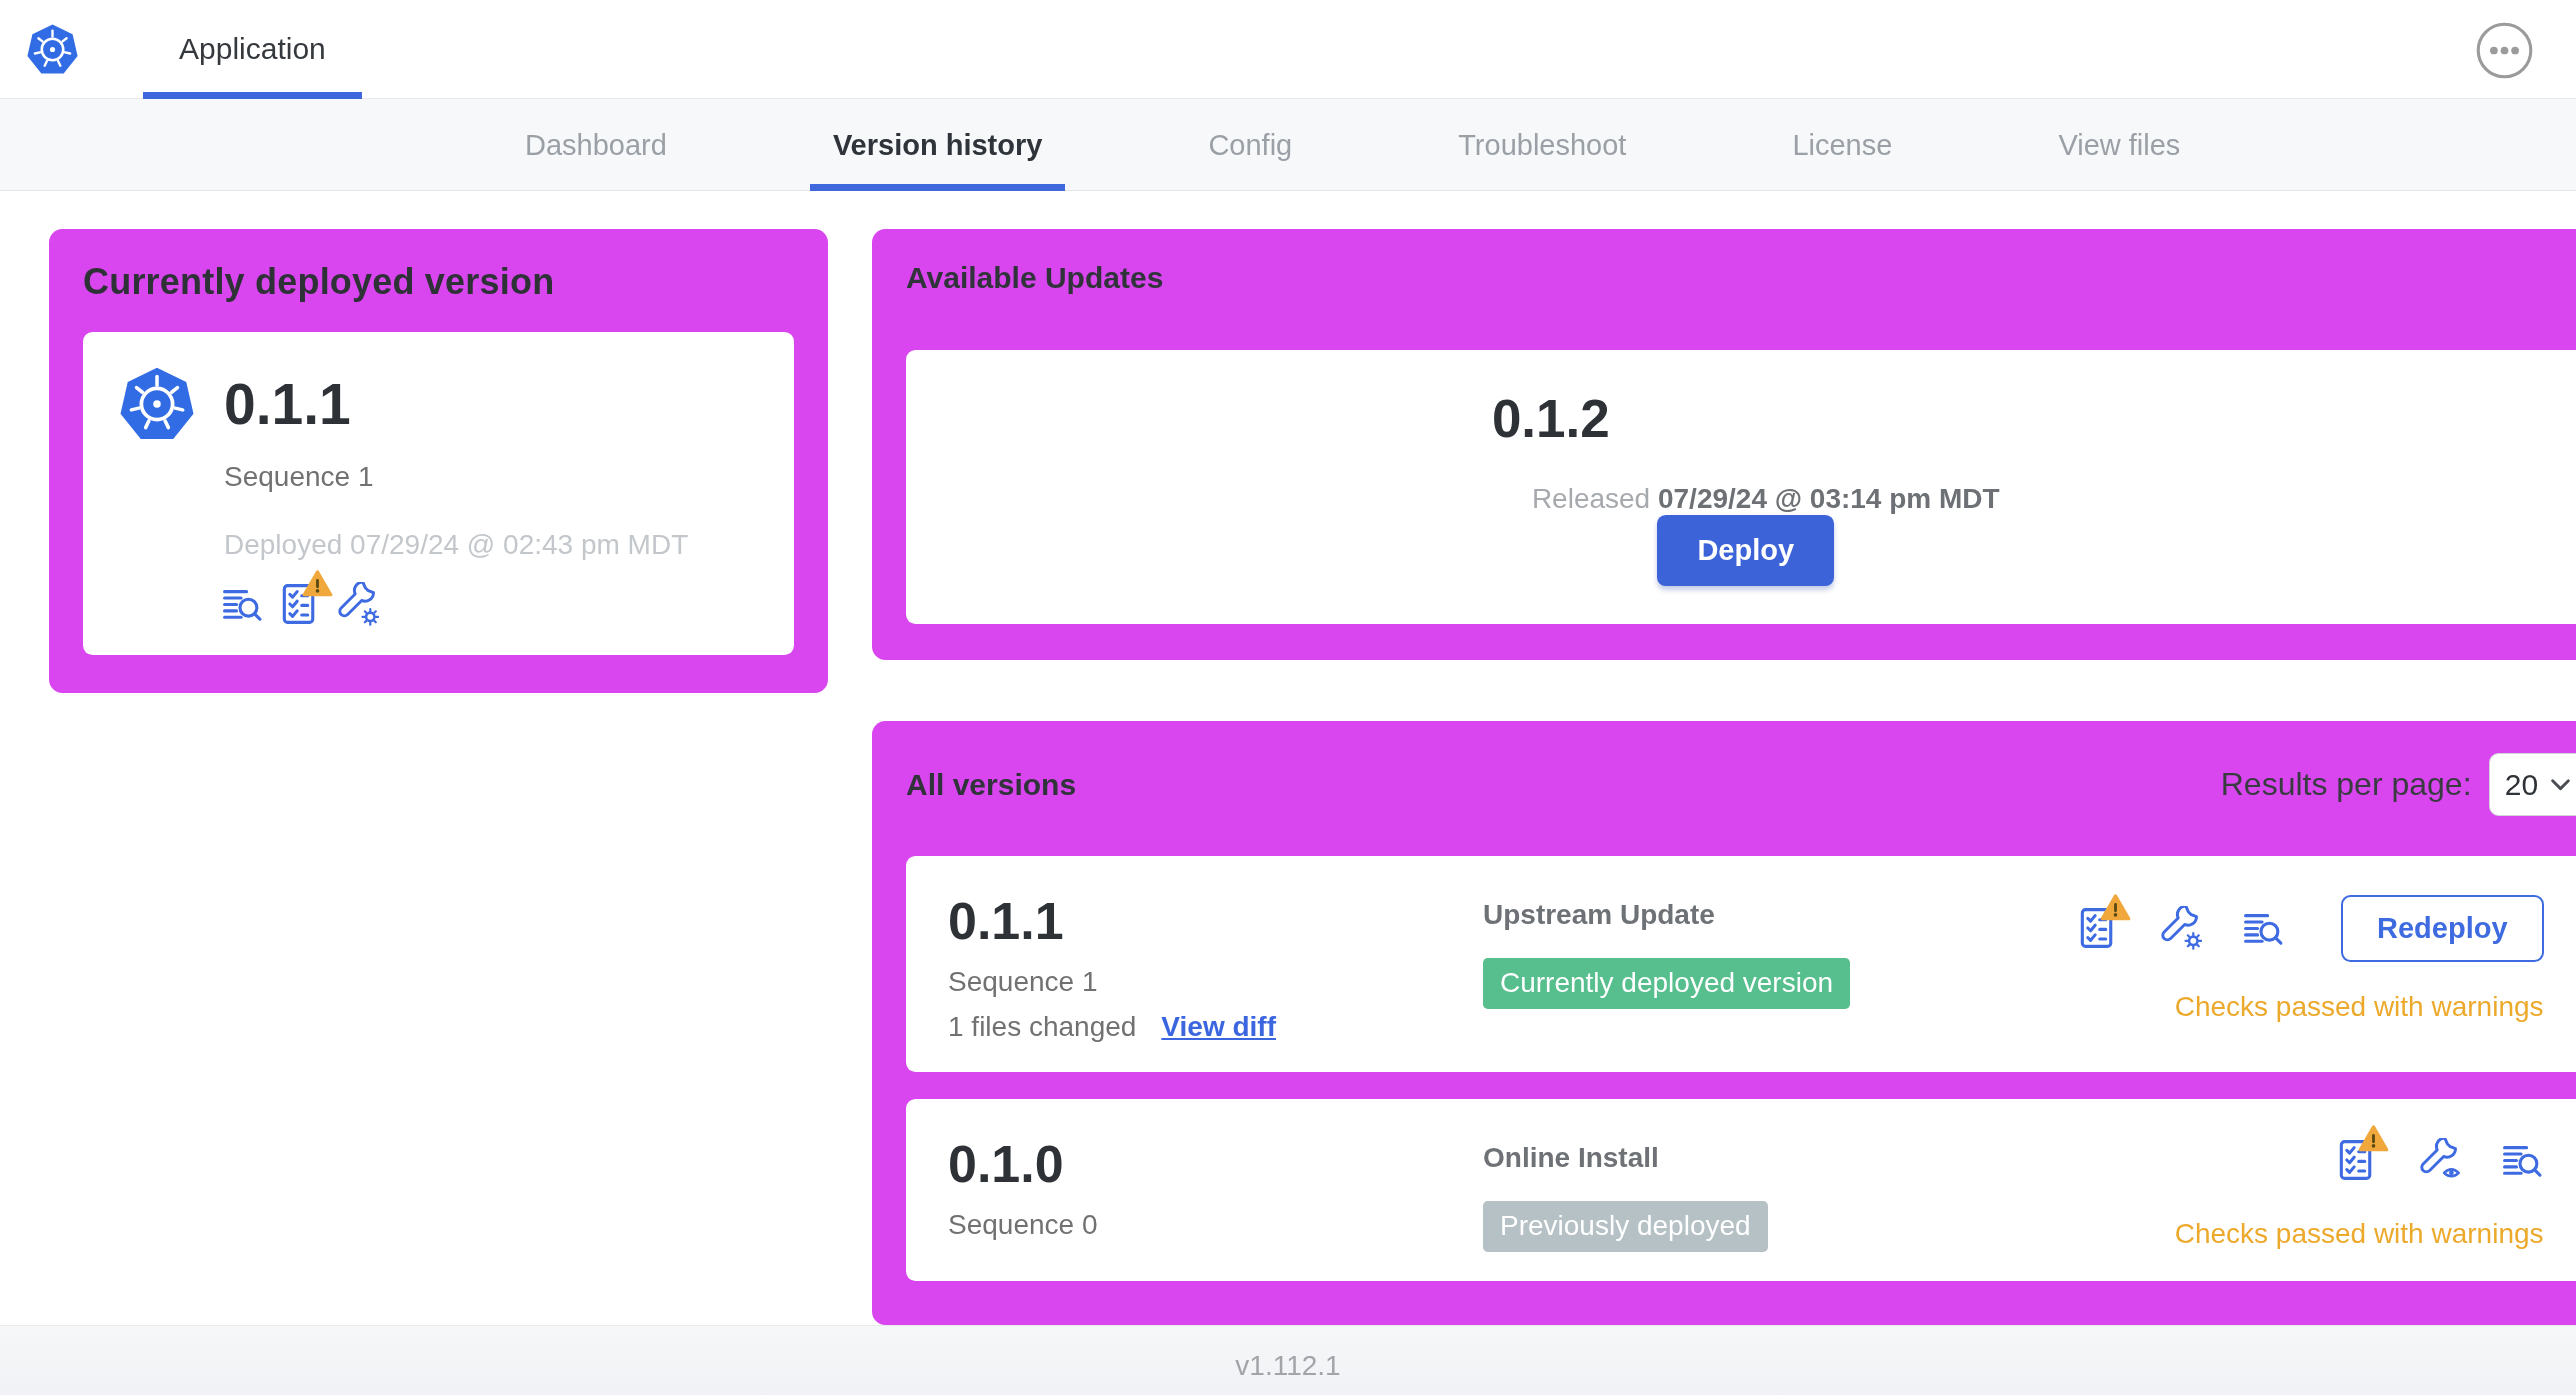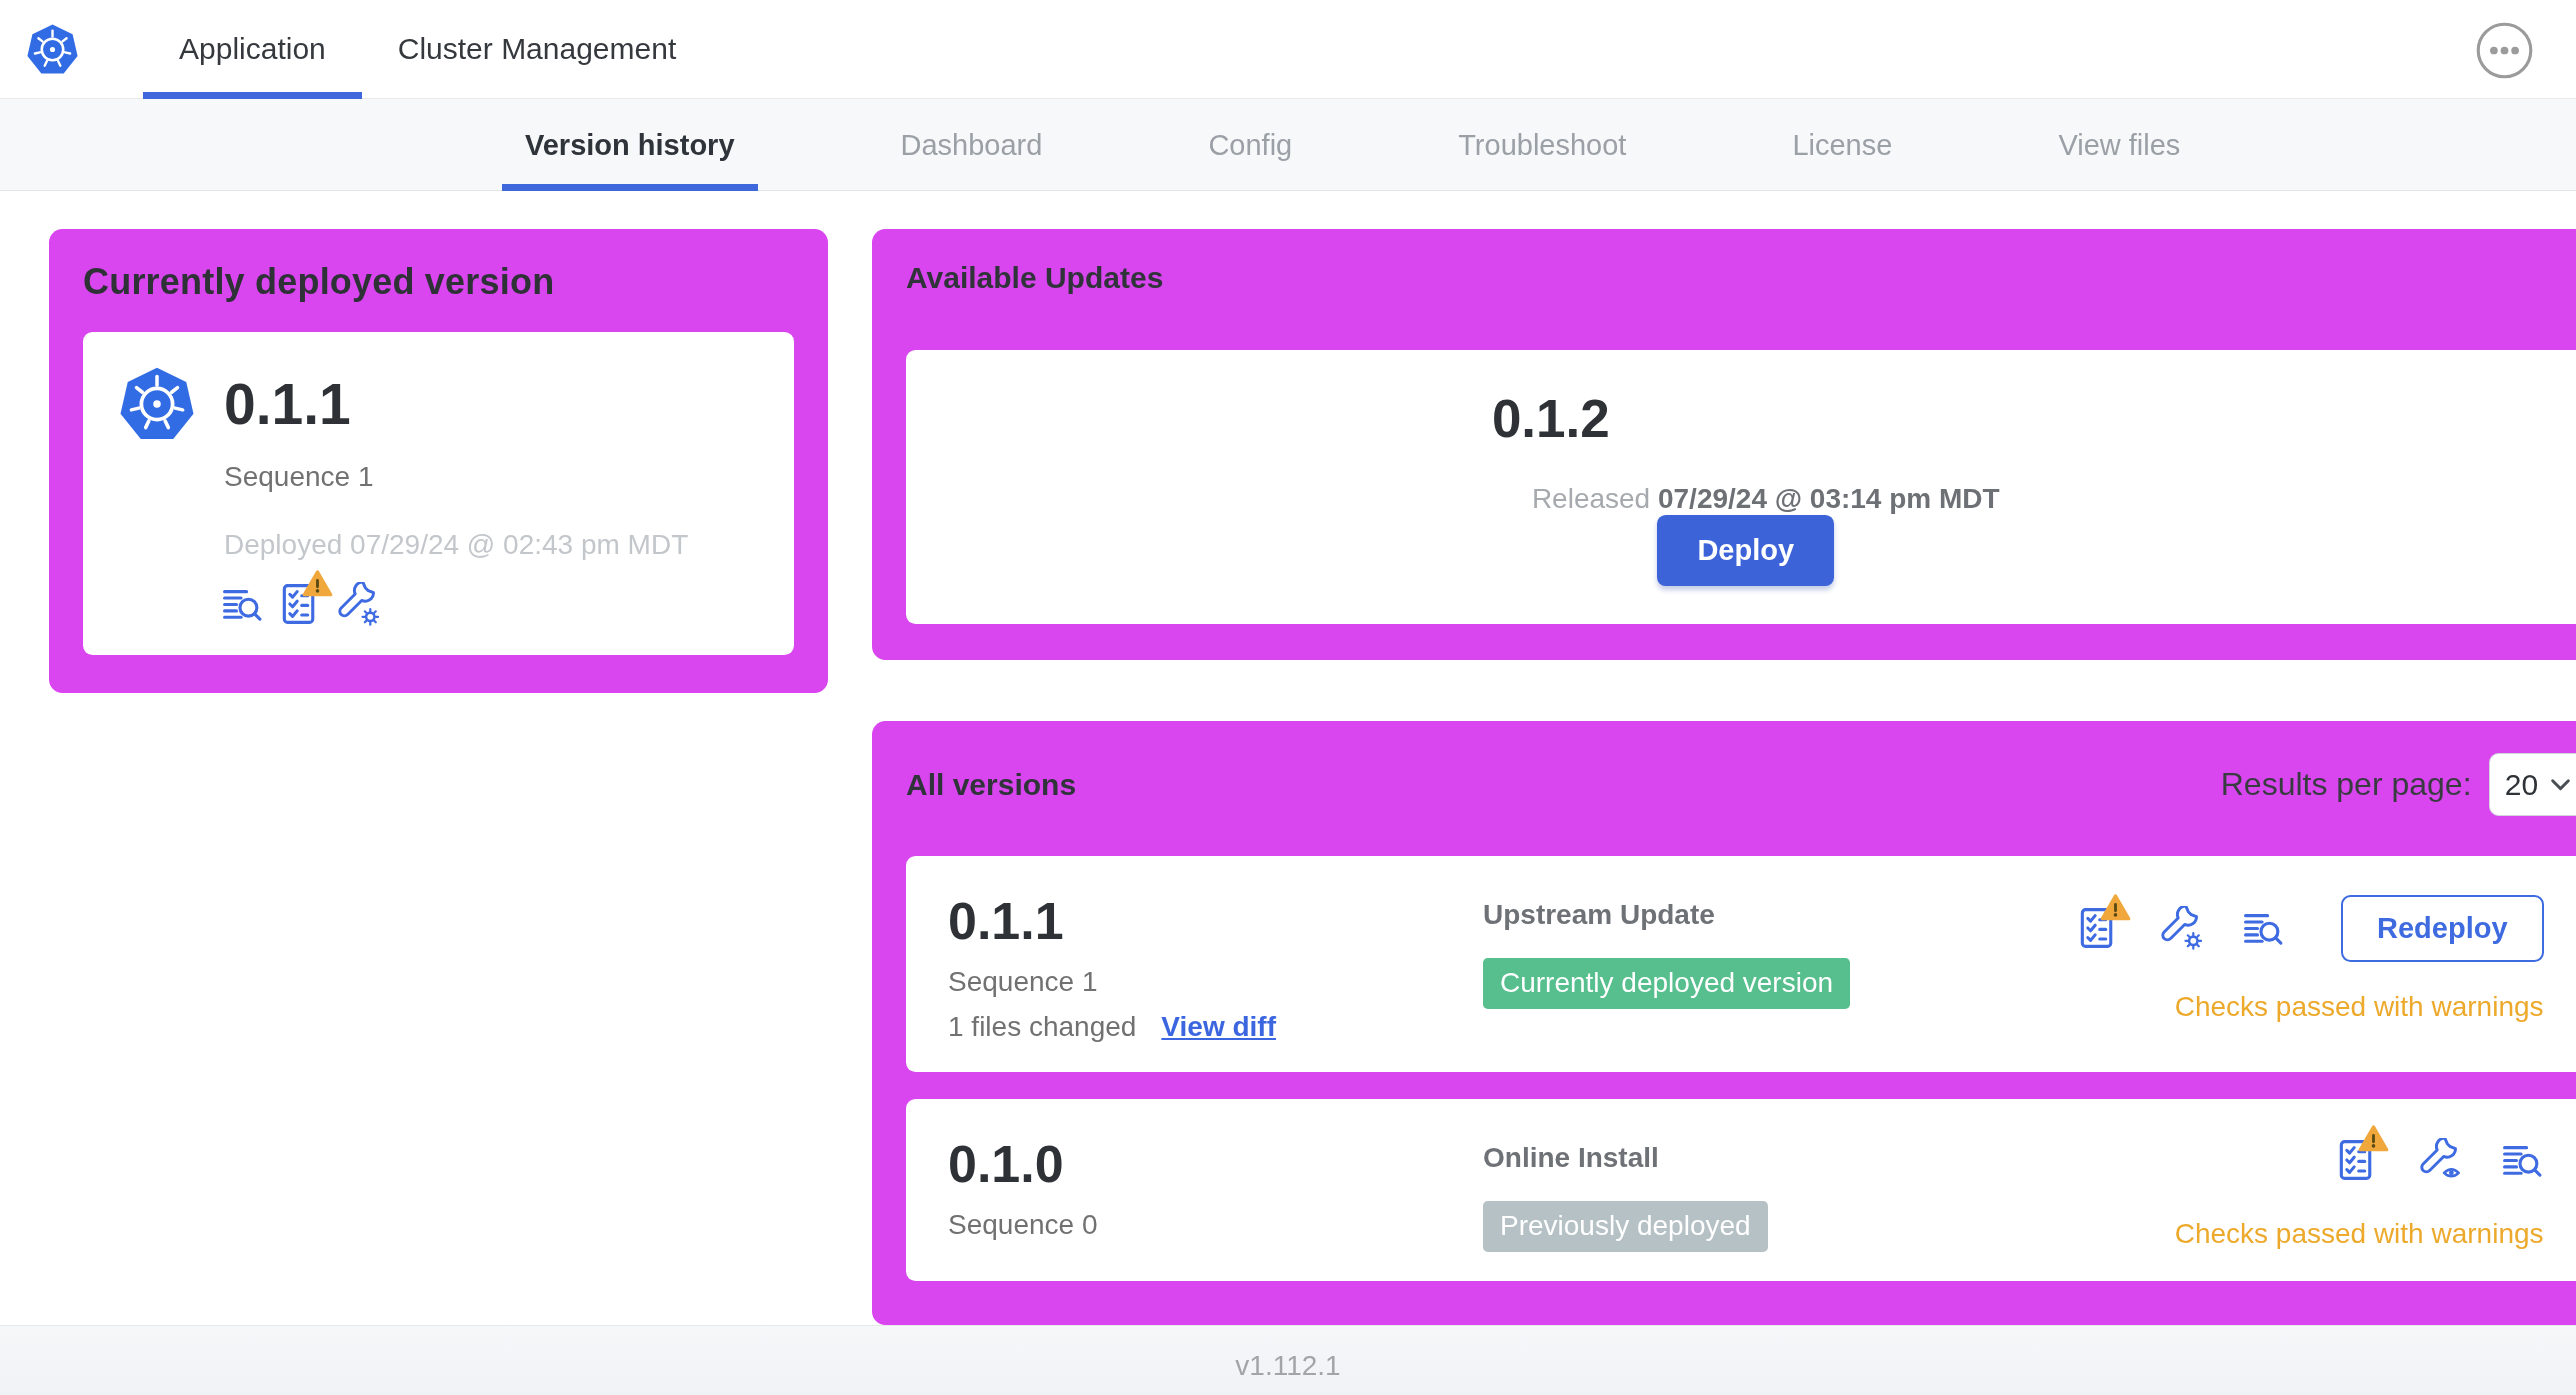--- a/index.html
+++ b/index.html
@@ -170,34 +170,31 @@
 </svg>
 
 <div class="header">
   <svg class="logo" viewBox="0 0 58 58" width="55" height="55">
       <use href="#i-klogo"></use>
     </svg>
   <nav class="htabs">
     <div class="htab active">
       <span>Application</span>
     </div>
-    <div class="htab">
-      <span>Cluster Management</span>
-    </div>
   </nav>
   <button class="kebab">
     <svg viewBox="0 0 62 62" width="59" height="59">
         <use href="#i-ellipsis"></use>
       </svg>
   </button>
 </div>
 
 <nav class="subnav">
+  <div class="stab">Dashboard</div>
   <div class="stab active">Version history</div>
-  <div class="stab">Dashboard</div>
   <div class="stab">Config</div>
   <div class="stab">Troubleshoot</div>
   <div class="stab">License</div>
   <div class="stab">View files</div>
 </nav>
 
 <div class="main">
 
   <section class="card cur-card">
     <h2 class="cur-title">Currently deployed version</h2>

